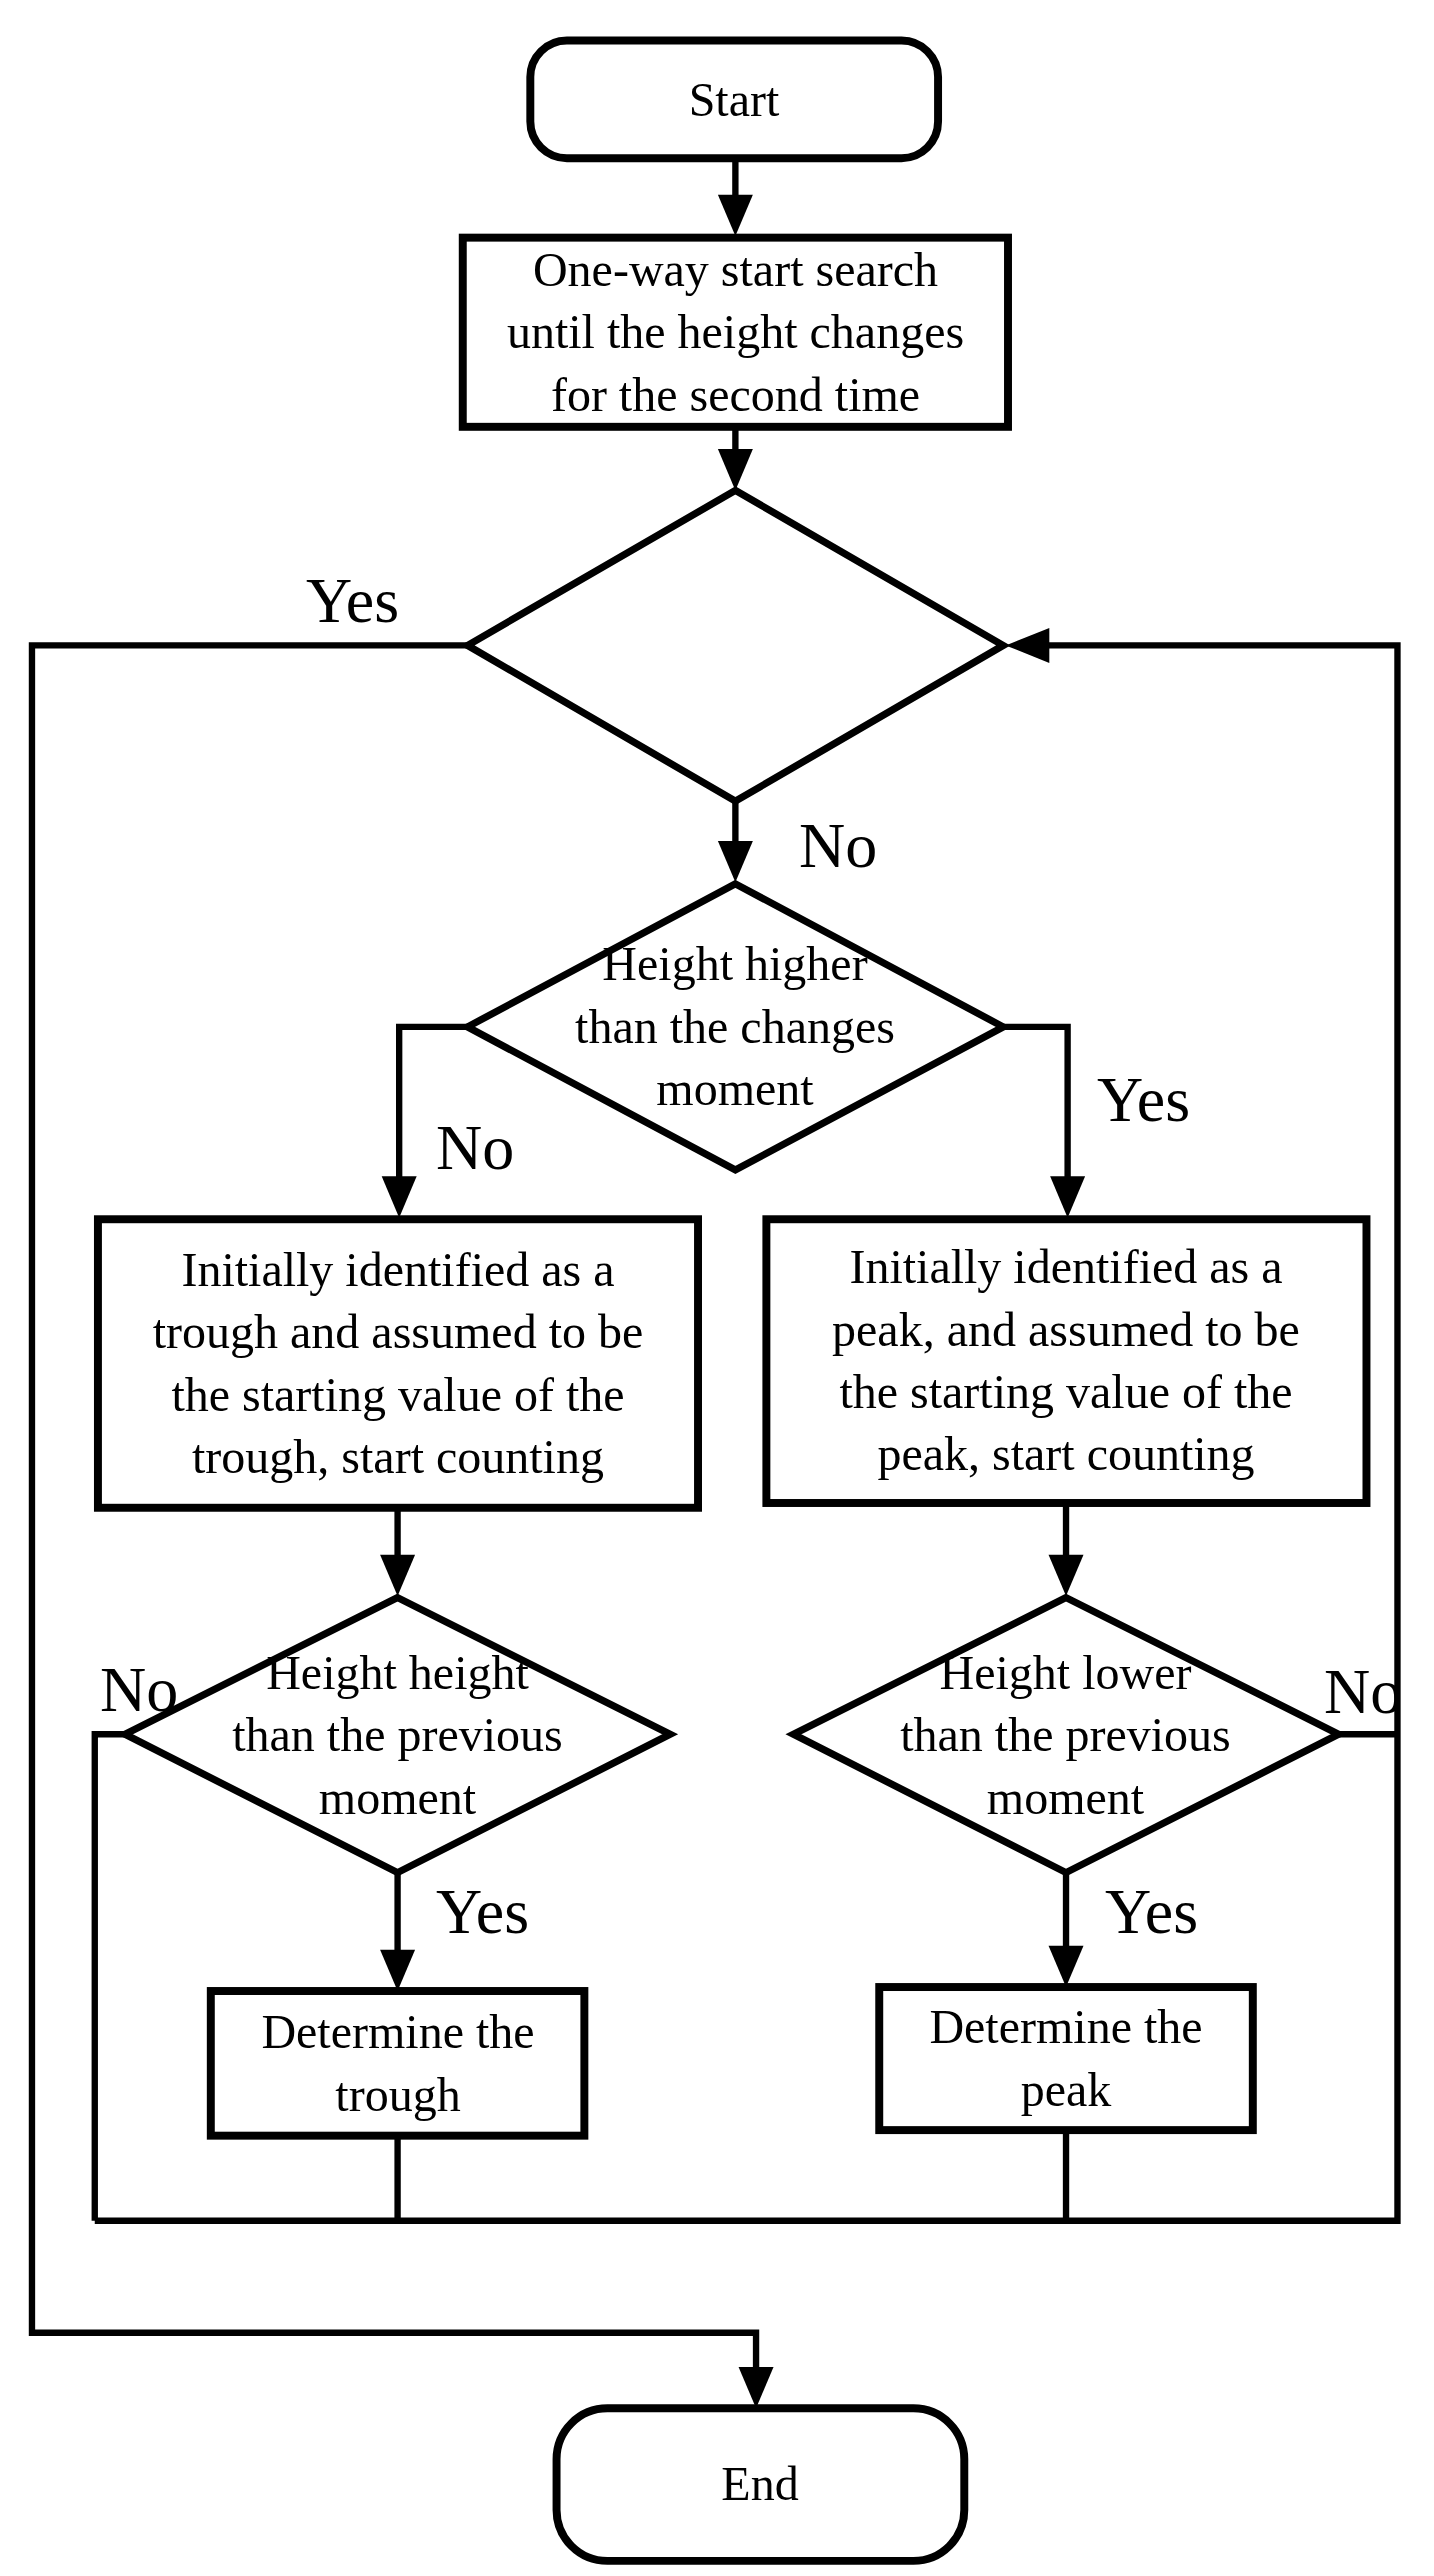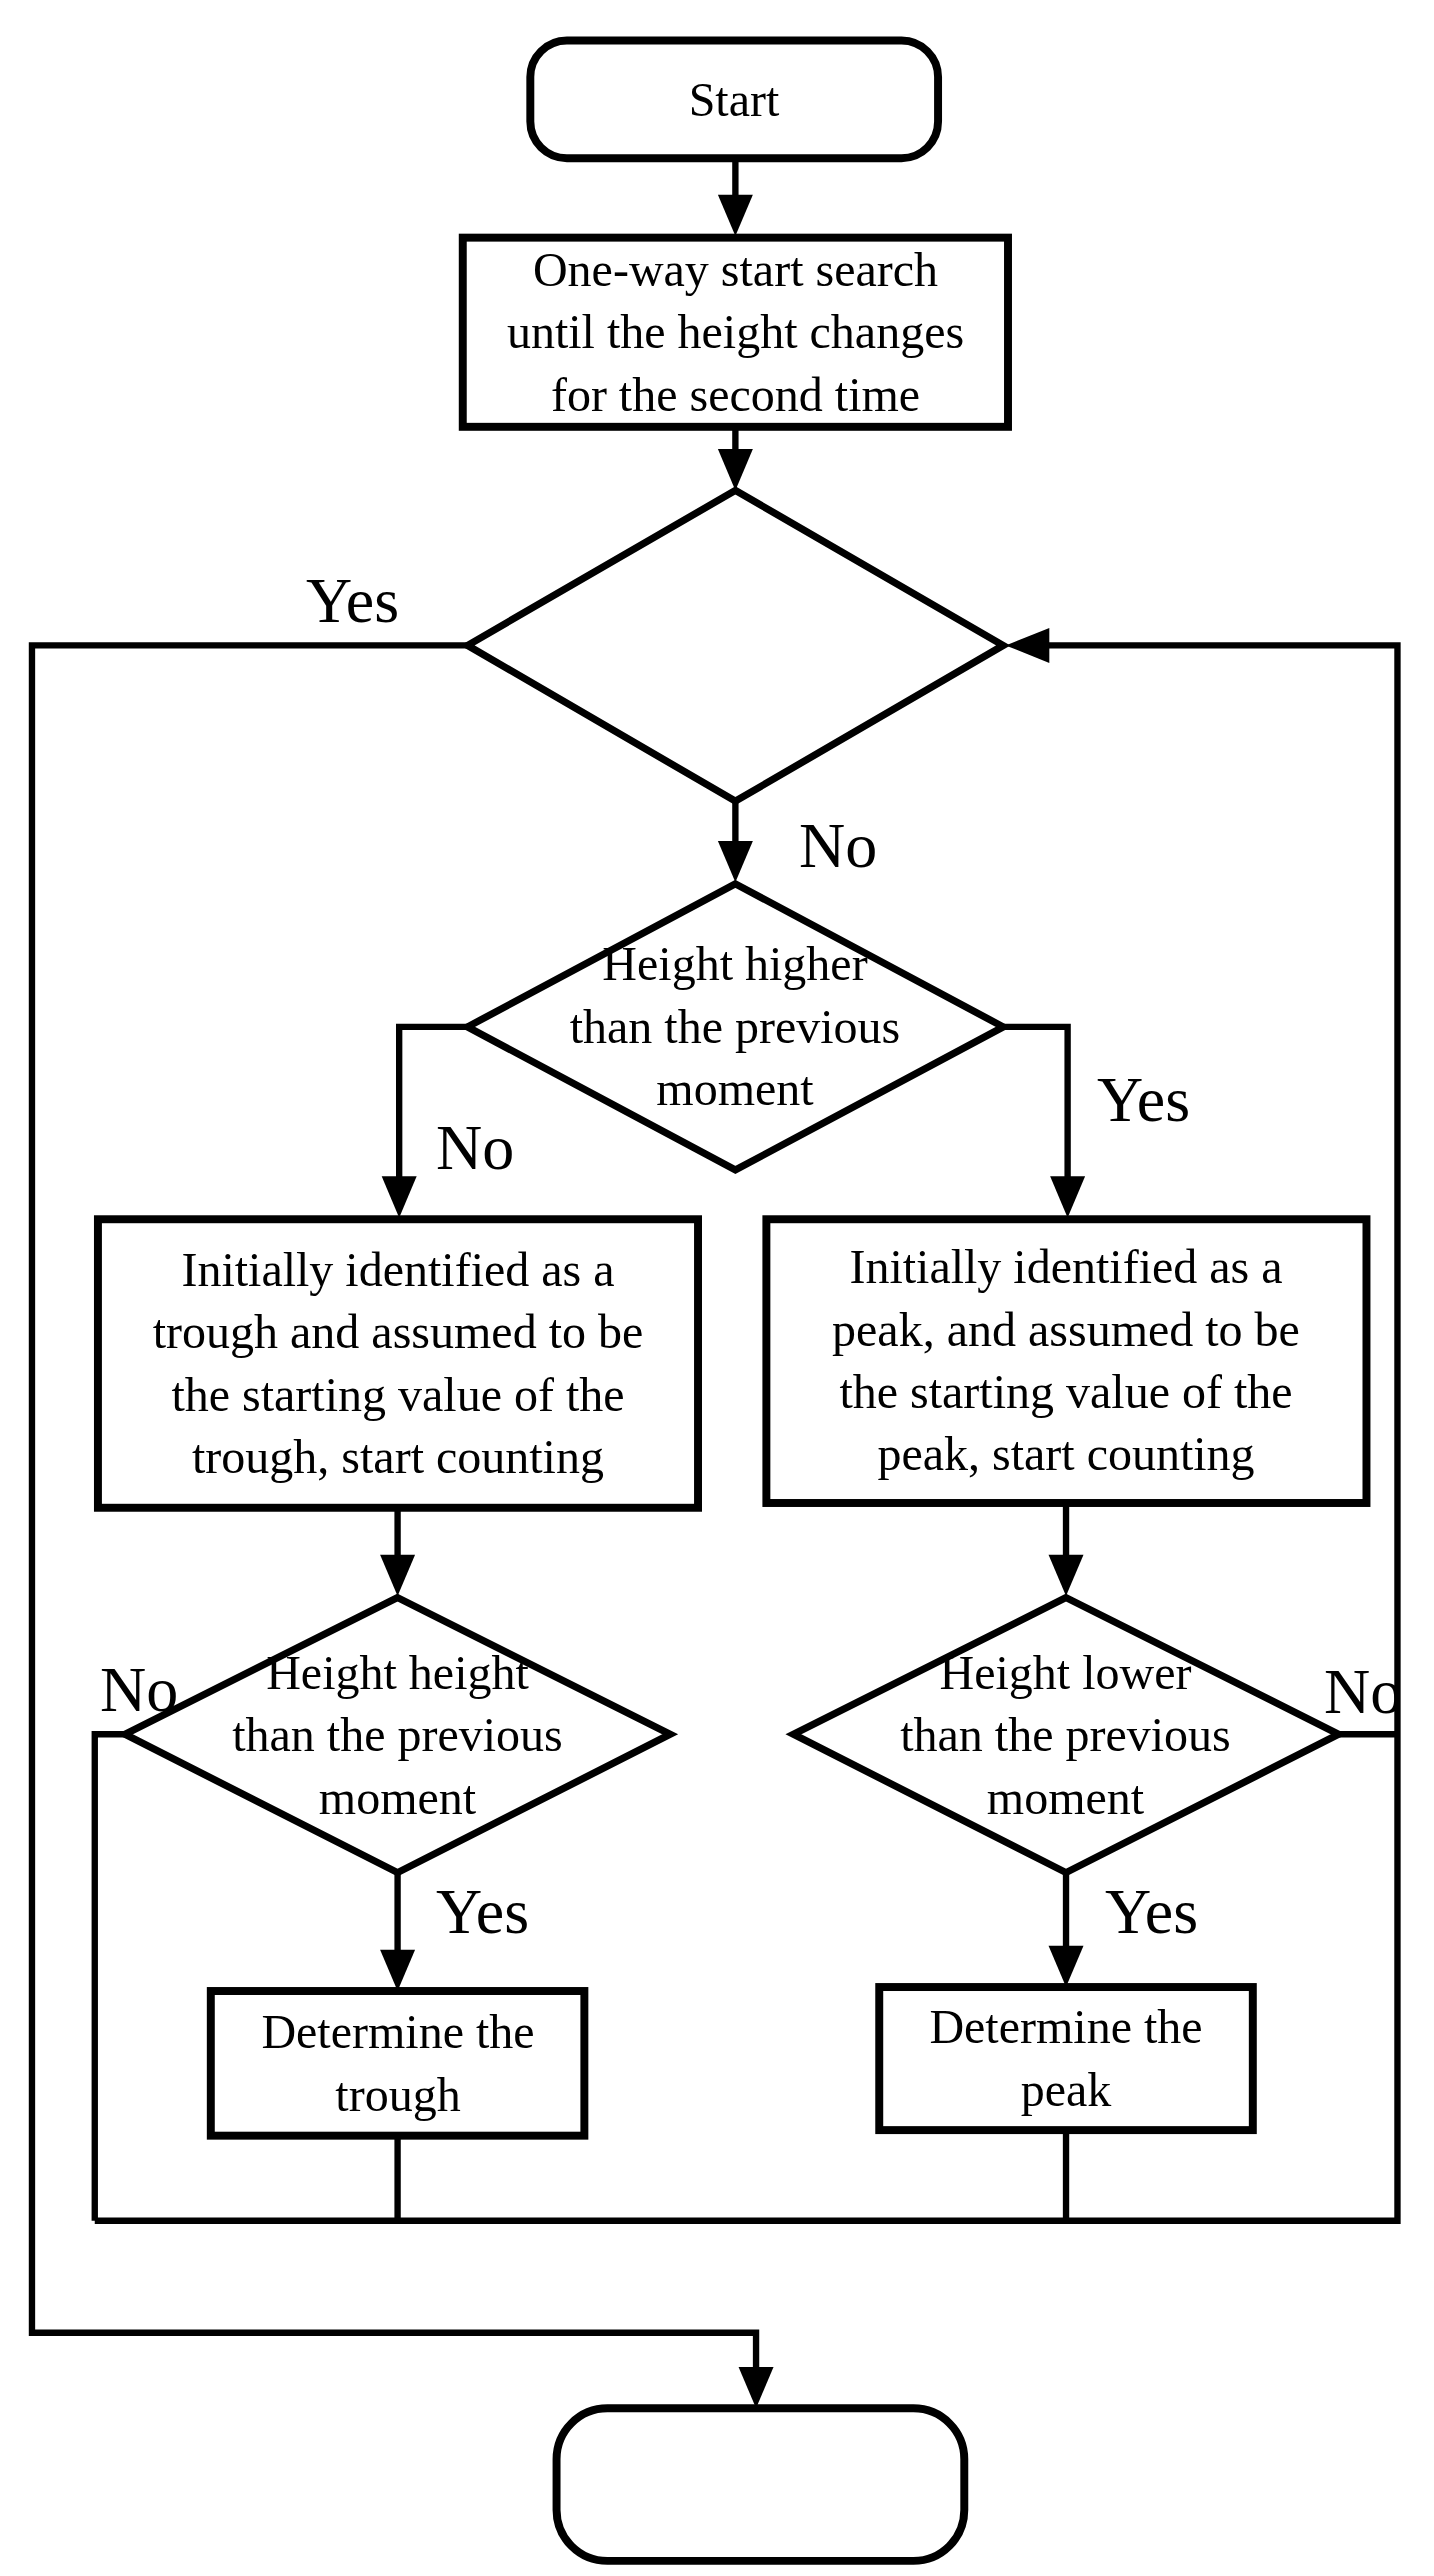--- a/index.html
+++ b/index.html
@@ -88,21 +88,21 @@
   </svg>
 
   <div class="node-label" style="left:530px; top:41px; width:408px; height:118px;">Start</div>
 
   <div class="node-label" style="left:463px; top:238px; width:545px; height:189px;">One-way start search
 until the height changes
 for the second time</div>
 
 
   <div class="node-label" style="left:467px; top:884px; width:536px; height:286px;">Height higher
-than the previous
+than the changes
 moment</div>
 
   <div class="node-label" style="left:98px; top:1219px; width:600px; height:289px;">Initially identified as a
 trough and assumed to be
 the starting value of the
 trough, start counting</div>
 
   <div class="node-label" style="left:766px; top:1219px; width:600px; height:284px;">Initially identified as a
 peak, and assumed to be
 the starting value of the
@@ -115,20 +115,21 @@
   <div class="node-label" style="left:793px; top:1598px; width:545px; height:275px;">Height lower
 than the previous
 moment</div>
 
   <div class="node-label" style="left:211px; top:1991px; width:374px; height:145px;">Determine the
 trough</div>
 
   <div class="node-label" style="left:879px; top:1987px; width:374px; height:143px;">Determine the
 peak</div>
 
+  <div class="node-label" style="left:556px; top:2408px; width:408px; height:153px;">End</div>
 
   <div class="edge-label" style="left:306px; top:566px;">Yes</div>
   <div class="edge-label" style="left:799px; top:811px;">No</div>
   <div class="edge-label" style="left:436px; top:1113px;">No</div>
   <div class="edge-label" style="left:1097px; top:1065px;">Yes</div>
   <div class="edge-label" style="left:100px; top:1655px;">No</div>
   <div class="edge-label" style="left:436px; top:1877px;">Yes</div>
   <div class="edge-label" style="left:1324px; top:1657px;">No</div>
   <div class="edge-label" style="left:1105px; top:1877px;">Yes</div>
 

